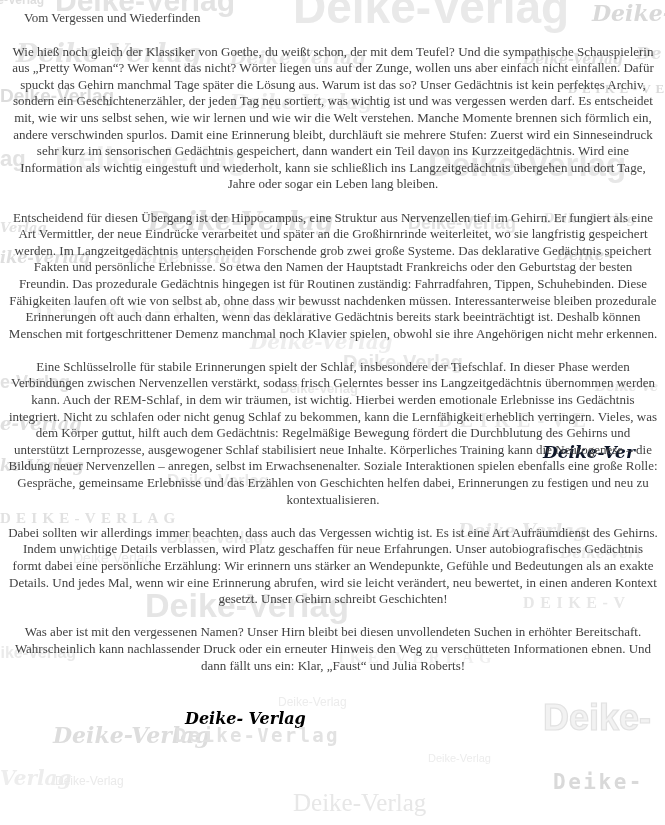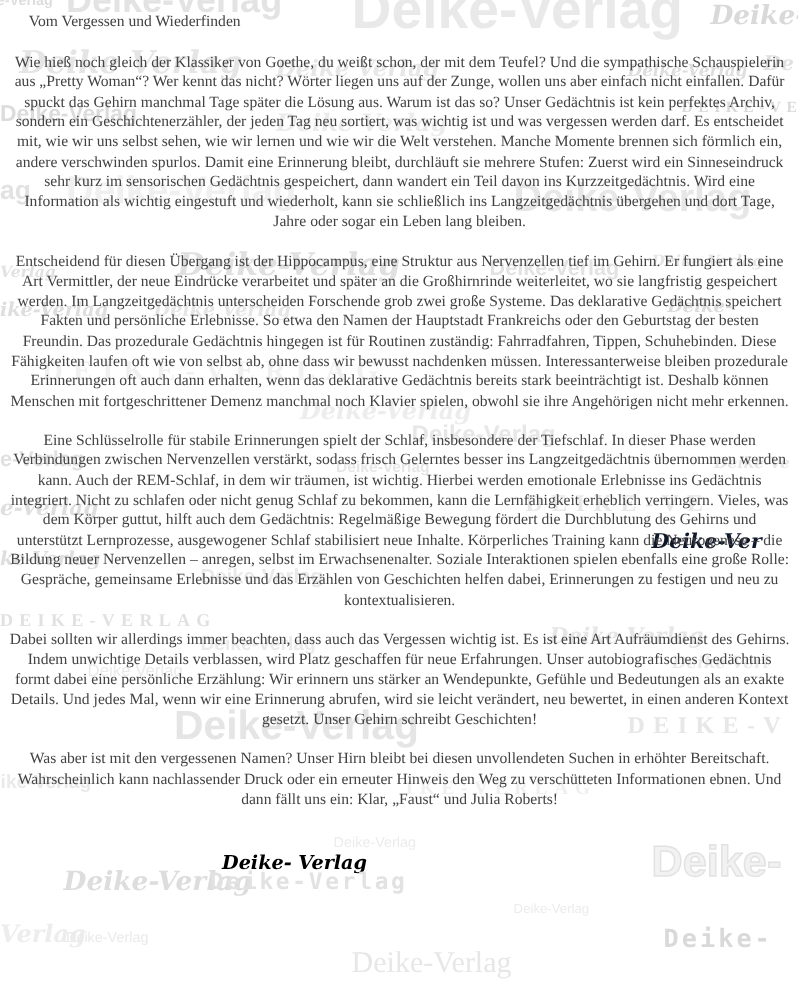--- a/index.html
+++ b/index.html
@@ -92,21 +92,21 @@
       <div class="wm wm-caps" style="left: 438px; top: 410px; font-size: 20px; color: rgb(233, 233, 233);">DEIKE-VE</div>
       <div class="wm wm-script" style="left: 543px; top: 444px; font-size: 17px; color: #0f172a;">Deike-Ver</div>
       <div class="wm wm-script" style="left: 0px; top: 458px; font-size: 16px; color: rgb(222, 222, 222);">ke-Verlag</div>
       <div class="wm wm-bold" style="left: 167px; top: 472px; font-size: 17px; color: rgb(233, 233, 233);">Deike-Verlag</div>
       <div class="wm wm-caps" style="left: 0px; top: 511px; font-size: 15px; color: rgb(225, 225, 225);">DEIKE-VERLAG</div>
       <div class="wm wm-bold" style="left: 167px; top: 530px; font-size: 16px; color: rgb(235, 235, 235);">Deike-Verlag</div>
       <div class="wm wm-script" style="left: 458px; top: 522px; font-size: 18px; color: rgb(230, 230, 230);">Deike Verlag</div>
       <div class="wm wm-script" style="left: 560px; top: 546px; font-size: 14px; color: rgb(236, 236, 236);">Deike-Verl</div>
       <div class="wm wm-sans" style="left: 73px; top: 551px; font-size: 14px; color: rgb(234, 234, 234);">Deike Verlag</div>
       <div class="wm wm-bold" style="left: 145px; top: 588px; font-size: 34px; color: rgb(229, 229, 229);">Deike-Verlag</div>
-      <div class="wm wm-caps" style="left: 523px; top: 595px; font-size: 20px; color: rgb(231, 231, 231); text-align: center;">DEIKE-V</div>
+      <div class="wm wm-caps" style="left: 523px; top: 595px; font-size: 16px; color: rgb(231, 231, 231); text-align: center;">DEIKE-V</div>
       <div class="wm wm-bold" style="left: -20px; top: 645px; font-size: 16px; color: rgb(234, 234, 234);">Deike-Verlag</div>
       <div class="wm wm-caps" style="left: 338px; top: 650px; font-size: 16px; color: rgb(240, 240, 240);">IKE-VERLAG</div>
       <div class="wm wm-script" style="left: 185px; top: 711px; font-size: 16px; color: #000000;">Deike- Verlag</div>
       <div class="wm wm-sans" style="left: 278px; top: 696px; font-size: 12px; color: rgb(236, 236, 236);">Deike-Verlag</div>
       <div class="wm wm-outline" style="left: 543px; top: 700px; font-size: 36px; color: rgb(242, 242, 242);">Deike-</div>
       <div class="wm wm-script" style="left: 53px; top: 724px; font-size: 22px; color: rgb(221, 221, 221);">Deike-Verlag</div>
       <div class="wm wm-mono" style="left: 175px; top: 726px; font-size: 19px; color: rgb(226, 226, 226);">Deike-Verlag</div>
       <div class="wm wm-sans" style="left: 428px; top: 753px; font-size: 11px; color: rgb(236, 236, 236);">Deike-Verlag</div>
       <div class="wm wm-script" style="left: 0px; top: 768px; font-size: 20px; color: rgb(237, 237, 237);">Verlag</div>
       <div class="wm wm-sans" style="left: 55px; top: 775px; font-size: 12px; color: rgb(234, 234, 234);">Deike-Verlag</div>

